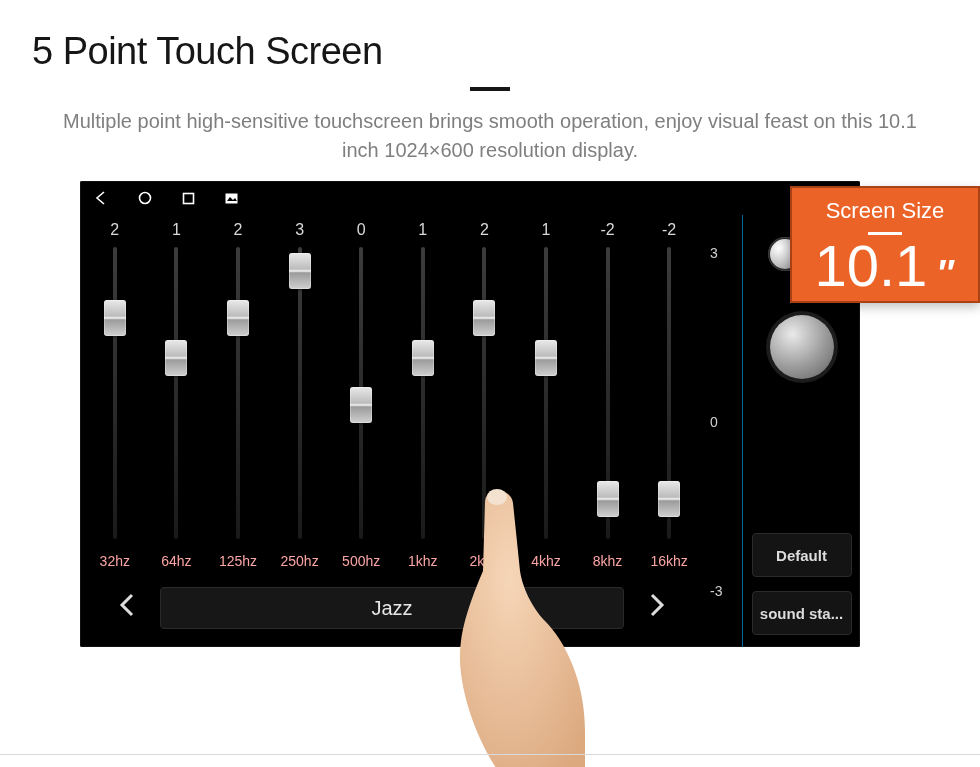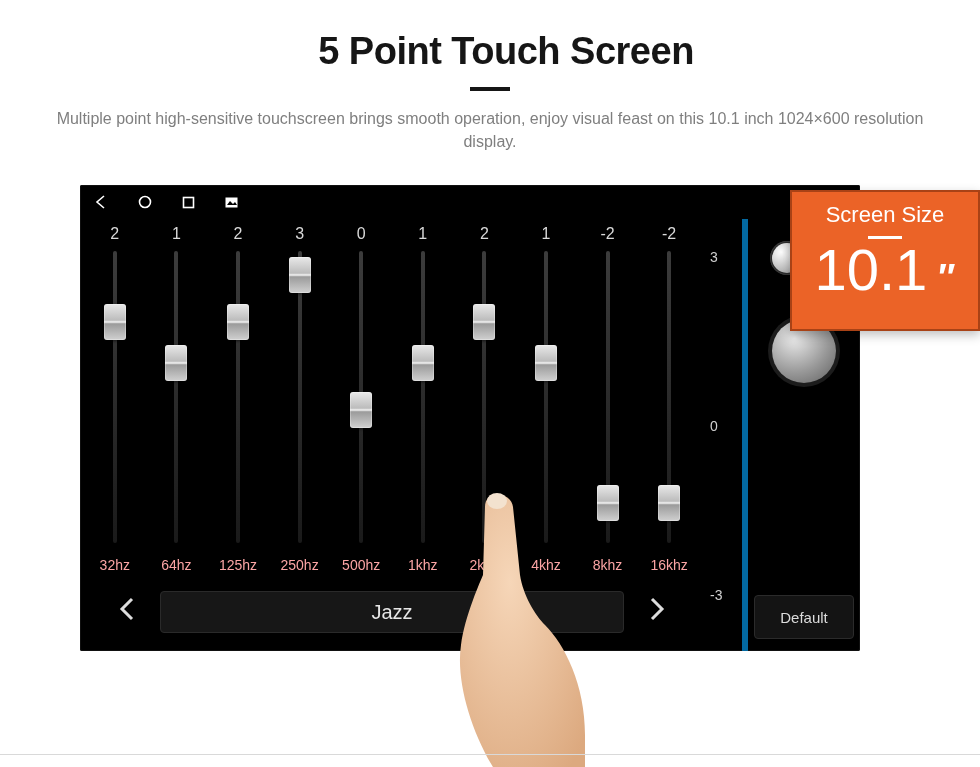--- a/index.html
+++ b/index.html
@@ -9,40 +9,40 @@
   background: #fff;
   font-family: Arial, Helvetica, sans-serif;
   overflow: hidden;
   position: relative;
 }
 .page {
   width: 100%;
   padding-top: 30px;
 }
 .title {
-  text-align: center;
+  text-align: left;
   font-size: 38px;
-  font-weight: 700;
+  font-weight: 400;
   color: #161616;
   letter-spacing: -0.5px;
   margin-left: 32px;
 }
 .title-underline {
   width: 40px;
   height: 4px;
   background: #161616;
   margin: 14px auto 16px;
 }
 .subtitle {
   text-align: center;
-  font-size: 16px;
+  font-size: 20px;
   color: #7f7f7f;
   line-height: 1.45;
   max-width: 880px;
-  margin: 0 auto 32px;
+  margin: 0 auto 16px;
 }
 .device-area {
   position: relative;
   width: 820px;
   margin: 0 auto;
 }
 .screen {
   width: 780px;
   height: 466px;
   background: #000;
@@ -144,26 +144,27 @@
   border: 1px solid #2a2a2a;
   border-radius: 4px;
   color: #e6e6e6;
   font-size: 20px;
   display: flex;
   align-items: center;
   justify-content: center;
 }
 .side {
   width: 118px;
-  border-left: 6px solid #0369a1;
+  border-left: 1px solid #0369a1;
   display: flex;
   flex-direction: column;
   align-items: center;
   gap: 14px;
   padding: 22px 8px 12px;
+  font-weight: bold;
 }
 .toggle {
   width: 68px;
   height: 34px;
   border-radius: 17px;
   background: #2b2b2b;
   position: relative;
   box-shadow: inset 0 0 0 1px #3a3a3a;
 }
 .toggle::before {
@@ -200,21 +201,21 @@
   font-size: 15px;
   display: flex;
   align-items: center;
   justify-content: center;
 }
 .badge {
   position: absolute;
   right: -80px;
   top: 5px;
   width: 190px;
-  height: 141px;
+  height: 117px;
   background: #eb6327;
   border: 2px solid #a84216;
   color: #fff;
   text-align: center;
   padding: 10px 8px 4px;
   box-shadow: 0 4px 10px rgba(0,0,0,0.25);
 }
 .badge-title { font-size: 22px; font-weight: 400; }
 .badge-line { width: 34px; height: 3px; background: #fff; margin: 8px auto 2px; }
 .badge-size { font-size: 58px; font-weight: 300; line-height: 1; display:flex; align-items:baseline; justify-content:center; gap:11px;}
@@ -378,20 +379,21 @@
           <span>3</span>
           <span>0</span>
           <span>-3</span>
         </div>
 
         <div class="side">
           <div class="toggle"></div>
           <div class="round-btn"></div>
           <div class="side-spacer"></div>
           <div class="side-btn">Default</div>
+          <div class="side-btn">sound sta...</div>
         </div>
       </div>
     </div>
 
     <div class="badge">
       <div class="badge-title">Screen Size</div>
       <div class="badge-line"></div>
       <div class="badge-size">
         <span>10.1</span>
           <span class="unit">″</span>

